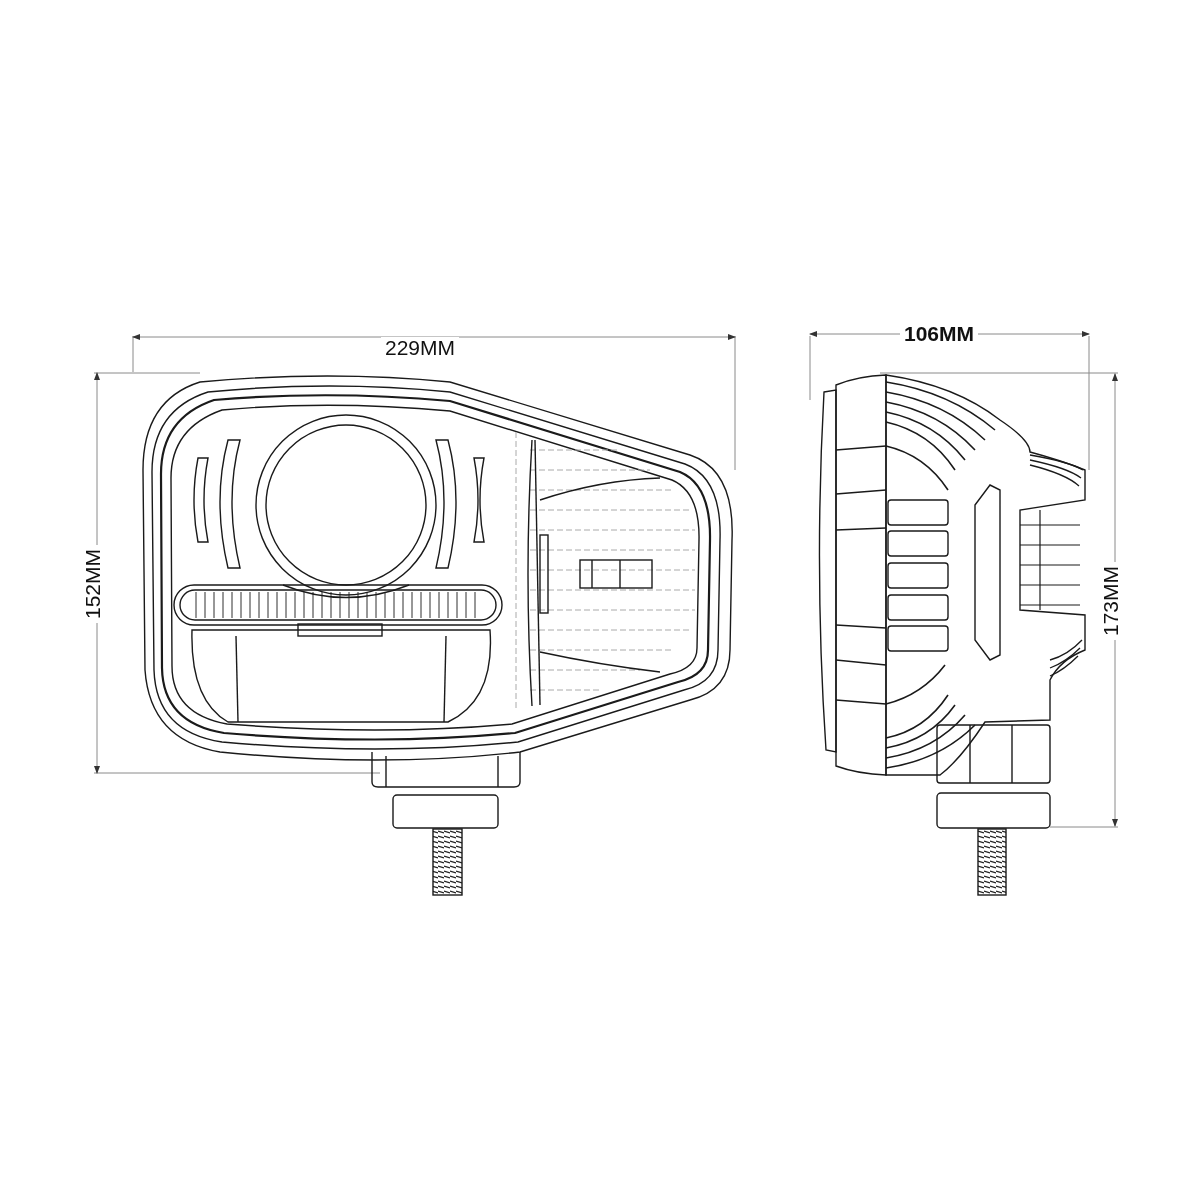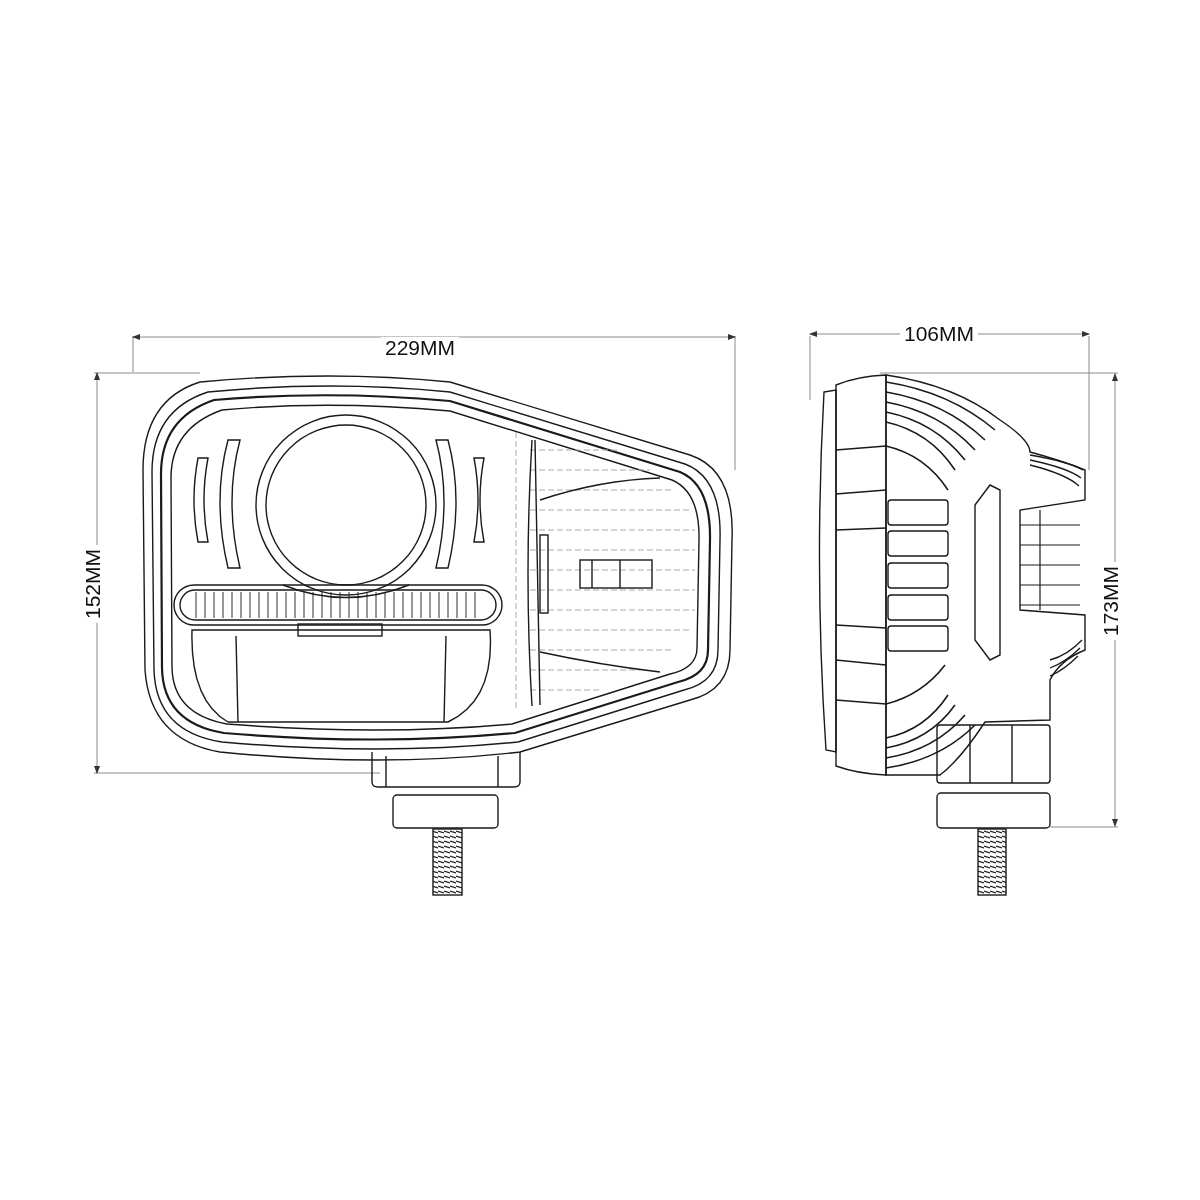--- a/index.html
+++ b/index.html
@@ -196,14 +196,14 @@
     <rect x="937" y="725" width="113" height="58" rx="3"></rect>
     <line x1="970" y1="725" x2="970" y2="783"></line>
     <line x1="1012" y1="725" x2="1012" y2="783"></line>
     <rect x="937" y="793" width="113" height="35" rx="4"></rect>
     <rect x="978" y="829" width="28" height="66" fill="url(#thread)"></rect>
   </g>
 </svg>
 
 <div class="dim-label" style="left:381px; top:337px;">229MM</div>
 <div class="dim-label vert" style="left:54px; top:573px;">152MM</div>
-<div class="dim-label" style="left:900px; top:323px;">106MM</div>
+<div class="dim-label" style="left:900px; top:323px;font-weight:bold;">106MM</div>
 <div class="dim-label vert" style="left:1072px; top:590px;">173MM</div>
 
 </body></html>

